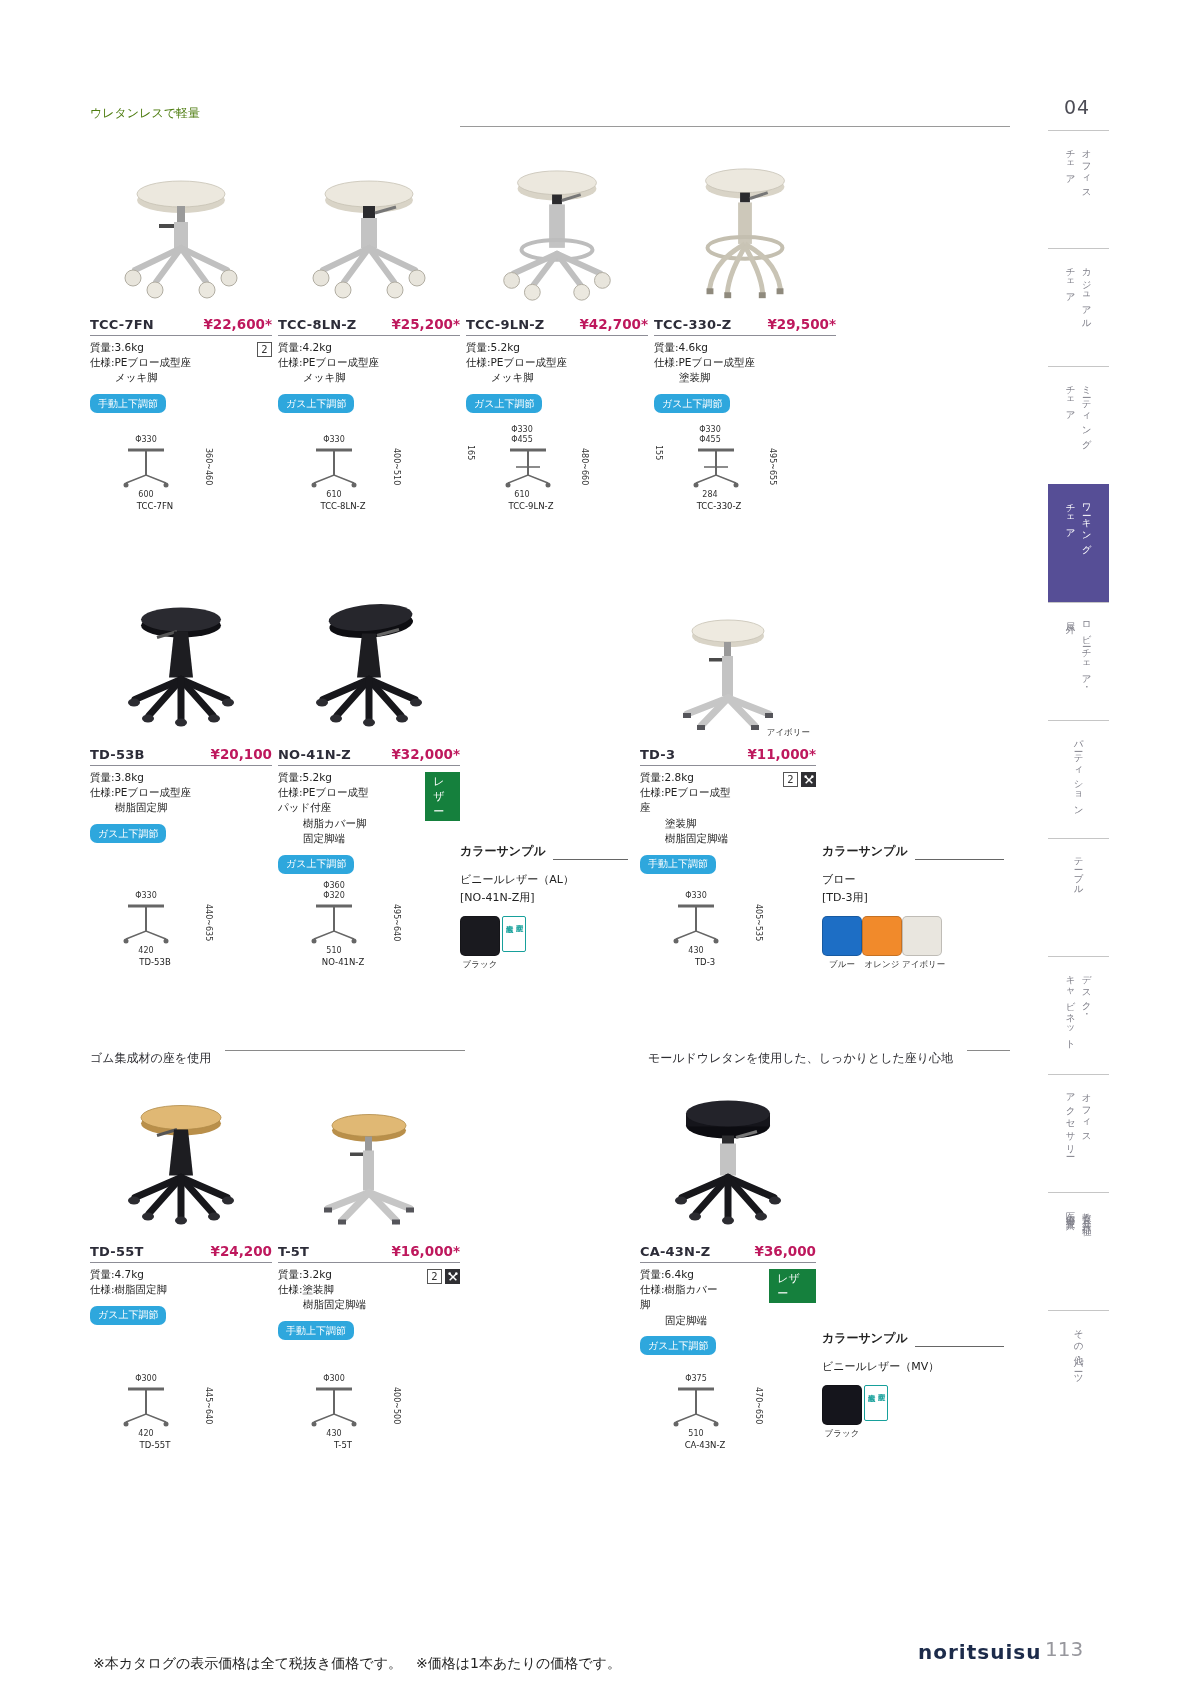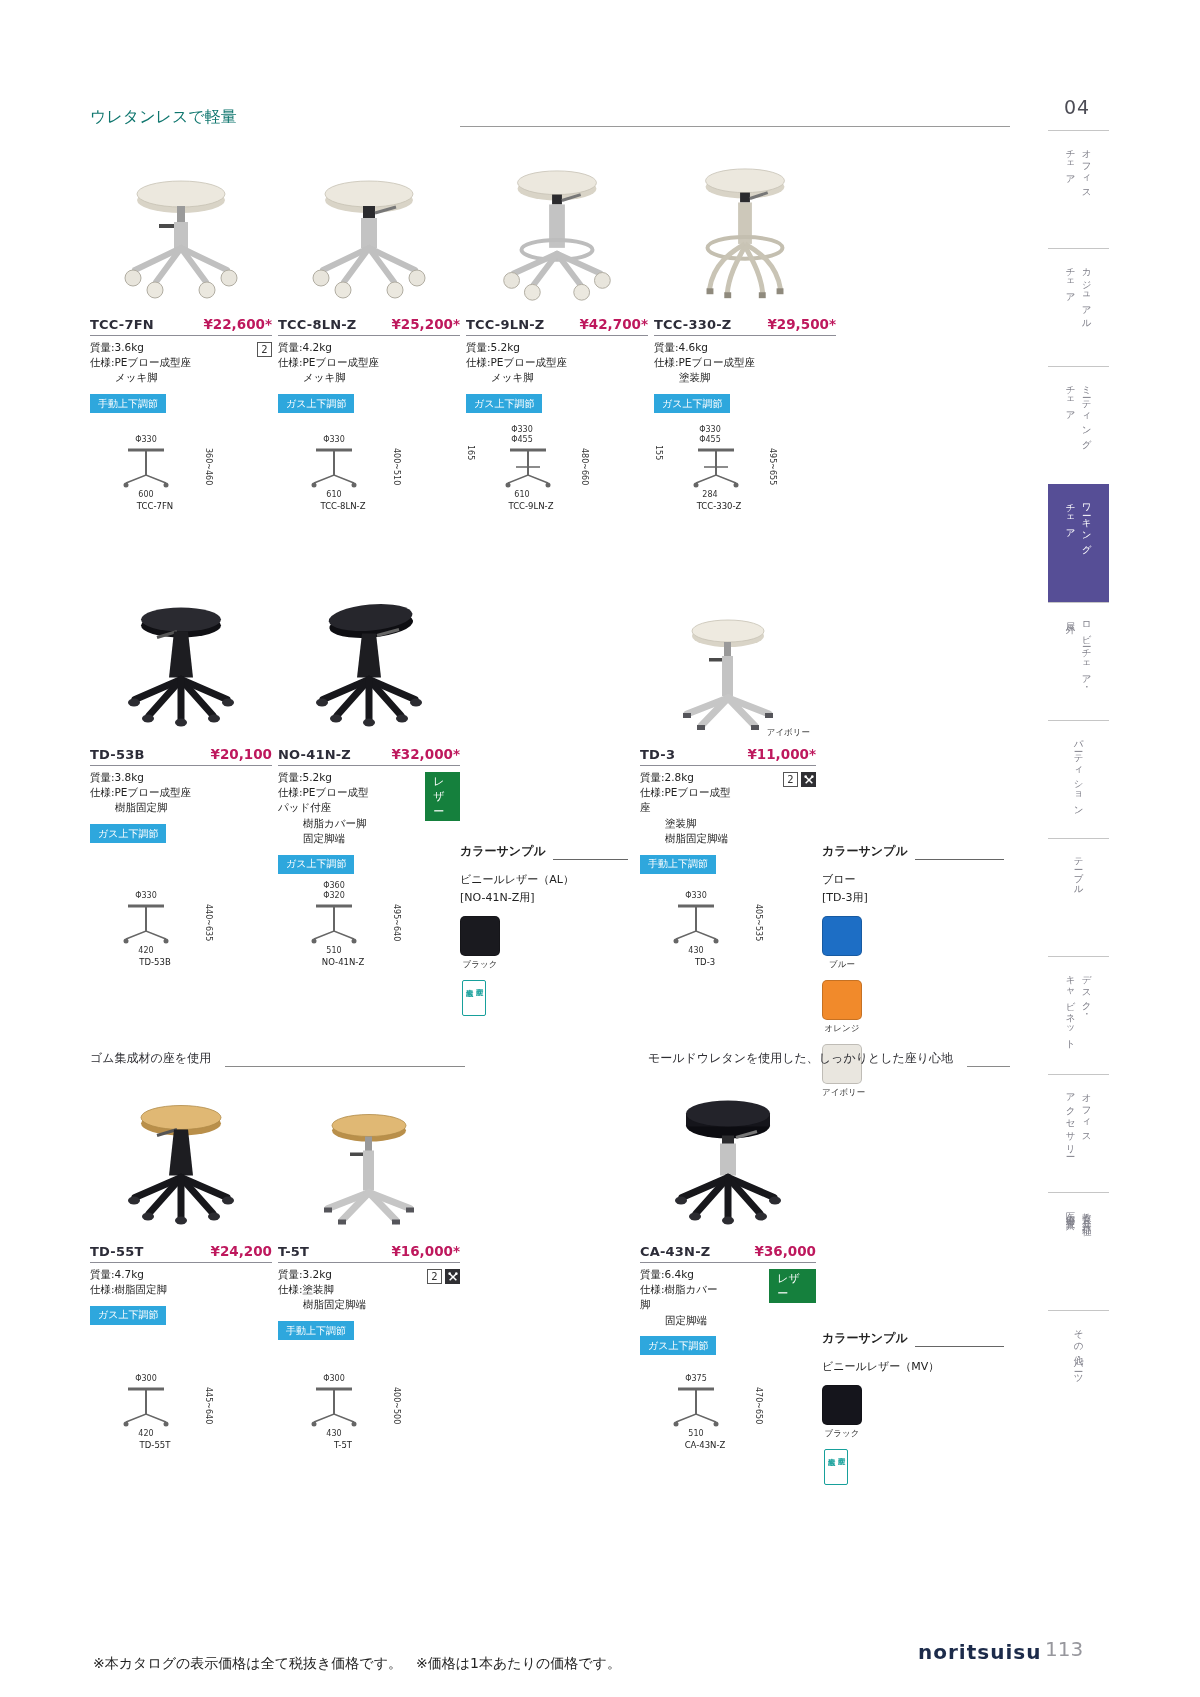--- a/index.html
+++ b/index.html
@@ -4,21 +4,21 @@
 <style>
   * { margin:0; padding:0; box-sizing:border-box; }
   html,body { width:1200px; height:1697px; }
   body {
     position:relative; background:#fff; overflow:hidden;
     font-family:"DejaVu Sans","Liberation Sans",sans-serif; color:#333;
   }
 
   
   .intro { position:absolute; left:90px; top:104px; width:920px; }
-  .intro-text { font-size:16px; line-height:1.65; color:#0f766e; }
+  .intro-text { font-size:12px; line-height:1.65; color:#4d7c0f; }
   .intro-rule { position:absolute; left:370px; top:22px; width:550px; height:1px; background:#9a9a9a; }
 
   
   .prow { position:absolute; left:90px; display:flex; align-items:stretch; }
   .row1 { top:163px;  height:348px; }
   .row2 { top:575px;  height:392px; }
   .row3 { top:1088px; height:362px; }
 
   .card { display:flex; flex-direction:column; width:182px; margin-right:6px; }
   .card.w176 { width:176px; }
@@ -40,21 +40,21 @@
   .specs { font-size:10.5px; line-height:1.45; color:#222; }
   .specs .indent { padding-left:25px; }
   .marks { display:flex; flex-direction:column; align-items:flex-end; gap:3px; padding-top:2px; }
   .icons-line { display:flex; gap:3px; }
   .iconbox { width:15px; height:15px; border:1px solid #555; font-size:10px;
     display:flex; align-items:center; justify-content:center; color:#333; background:#fff; }
   .iconbox.dark { background:#2f2f33; border-color:#2f2f33; }
   .leather-badge { background:#15803d; color:#fff; font-size:11px; padding:2px 8px; }
 
   .adjust { margin-top:6px; }
-  .adjust span { background:#2ea7dd; color:#fff; font-size:10px; padding:2.5px 8px; display:inline-block; }
+  .adjust span { background:#2ea7dd; color:#fff; font-size:10px; padding:2.5px 8px; display:inline-block;border-radius:7px; }
 
   
   .dim { margin-top:auto; width:100%; font-size:8px; color:#333; }
   .dim-top, .dim-top2 { width:112px; text-align:center; line-height:1.25; }
   .dim-mid { display:flex; align-items:flex-end; }
   .dim-left { writing-mode:vertical-rl; font-size:8px; margin-right:2px; }
   .dim-glyph { margin:0 auto; }
   .dim-glyphwrap { width:112px; display:flex; justify-content:center; }
   .dim-right { writing-mode:vertical-rl; font-size:8px; margin-left:2px; align-self:center; }
   .dim-bottom { width:112px; text-align:center; margin-top:1px; }
@@ -63,30 +63,30 @@
   
   .colorsample { width:182px; }
   .cs-row2 { margin-top:268px; }
   .cs-row3 { margin-top:242px; }
   .cs-mr { margin-right:12px; width:168px; }
   .cs-head { display:flex; align-items:flex-end; }
   .cs-title { font-size:12px; font-weight:bold; color:#222; white-space:nowrap; }
   .cs-rule { flex:1; height:1px; background:#666; margin-left:7px; }
   .cs-sub  { font-size:11px; margin-top:12px; color:#222; }
   .cs-note { font-size:11px; margin-top:3px; color:#222; }
-  .cs-swatches { display:flex; gap:9px; margin-top:11px; align-items:flex-start;flex-direction:column; }
+  .cs-swatches { display:flex; margin-top:11px; align-items:flex-start; }
   .swatch-wrap { text-align:center; }
   .swatch { width:40px; height:40px; border-radius:5px; border:1px solid rgba(0,0,0,.18); }
   .swatch-label { font-size:8.5px; margin-top:3px; color:#333; }
   .chlorine-badge { writing-mode:vertical-rl; white-space:pre-line; font-size:7.5px; line-height:1.35;
     color:#17a09b; border:1px solid #17a09b; border-radius:2px; padding:2px 1px; height:36px; margin-left:2px; }
 
   
   .sect-heads { position:absolute; left:90px; top:1050px; width:920px; display:flex; }
-  .sh { display:flex; align-items:flex-end; font-size:12px; color:#2e2e33; }
+  .sh { display:flex; align-items:flex-start; font-size:12px; color:#2e2e33; }
   .sh .rule { flex:1; height:1px; background:#8a8a8a; margin-left:14px; }
   .sh1 { width:375px; }
   .sh2 { width:362px; margin-left:183px; }
 
   
   .sidebar { position:absolute; left:1048px; top:92px; width:61px; }
   .side-num { font-size:19px; color:#4c4c55; letter-spacing:1px; padding:4px 0 12px 16px; }
   .side-item { height:118px; border-top:1px solid #c6c6c6; display:flex;
     justify-content:center; padding-top:12px; }
   .side-item span { writing-mode:vertical-rl; white-space:pre-line; font-size:9.5px;

